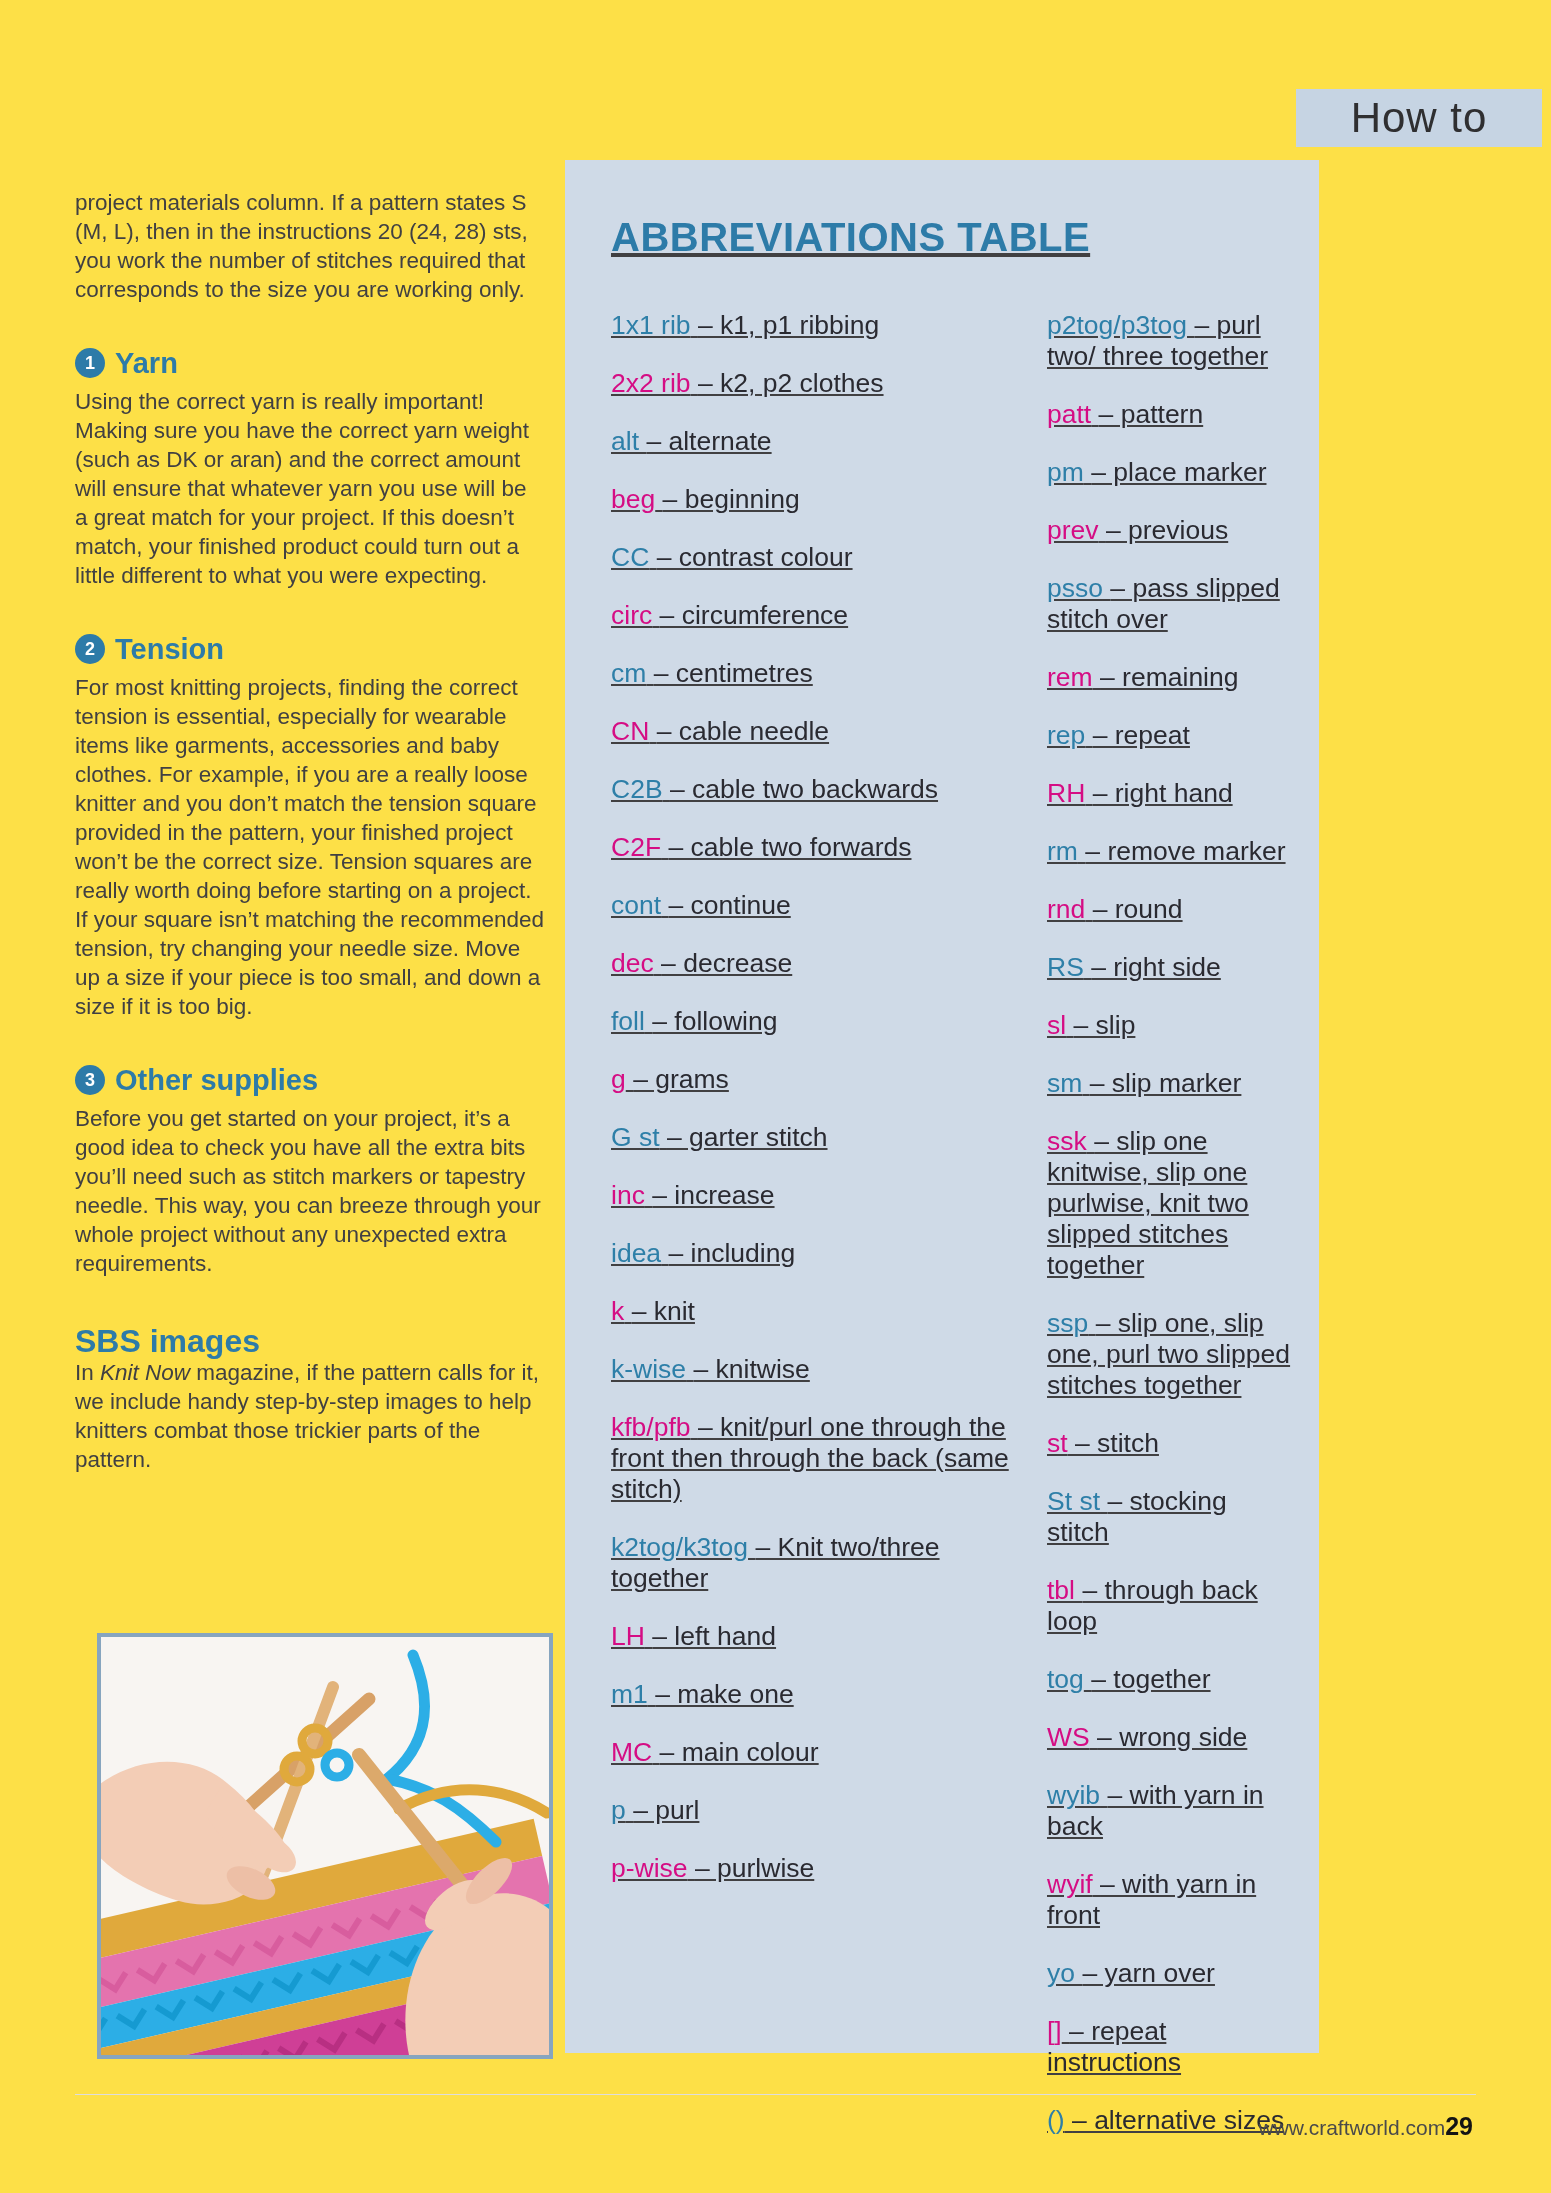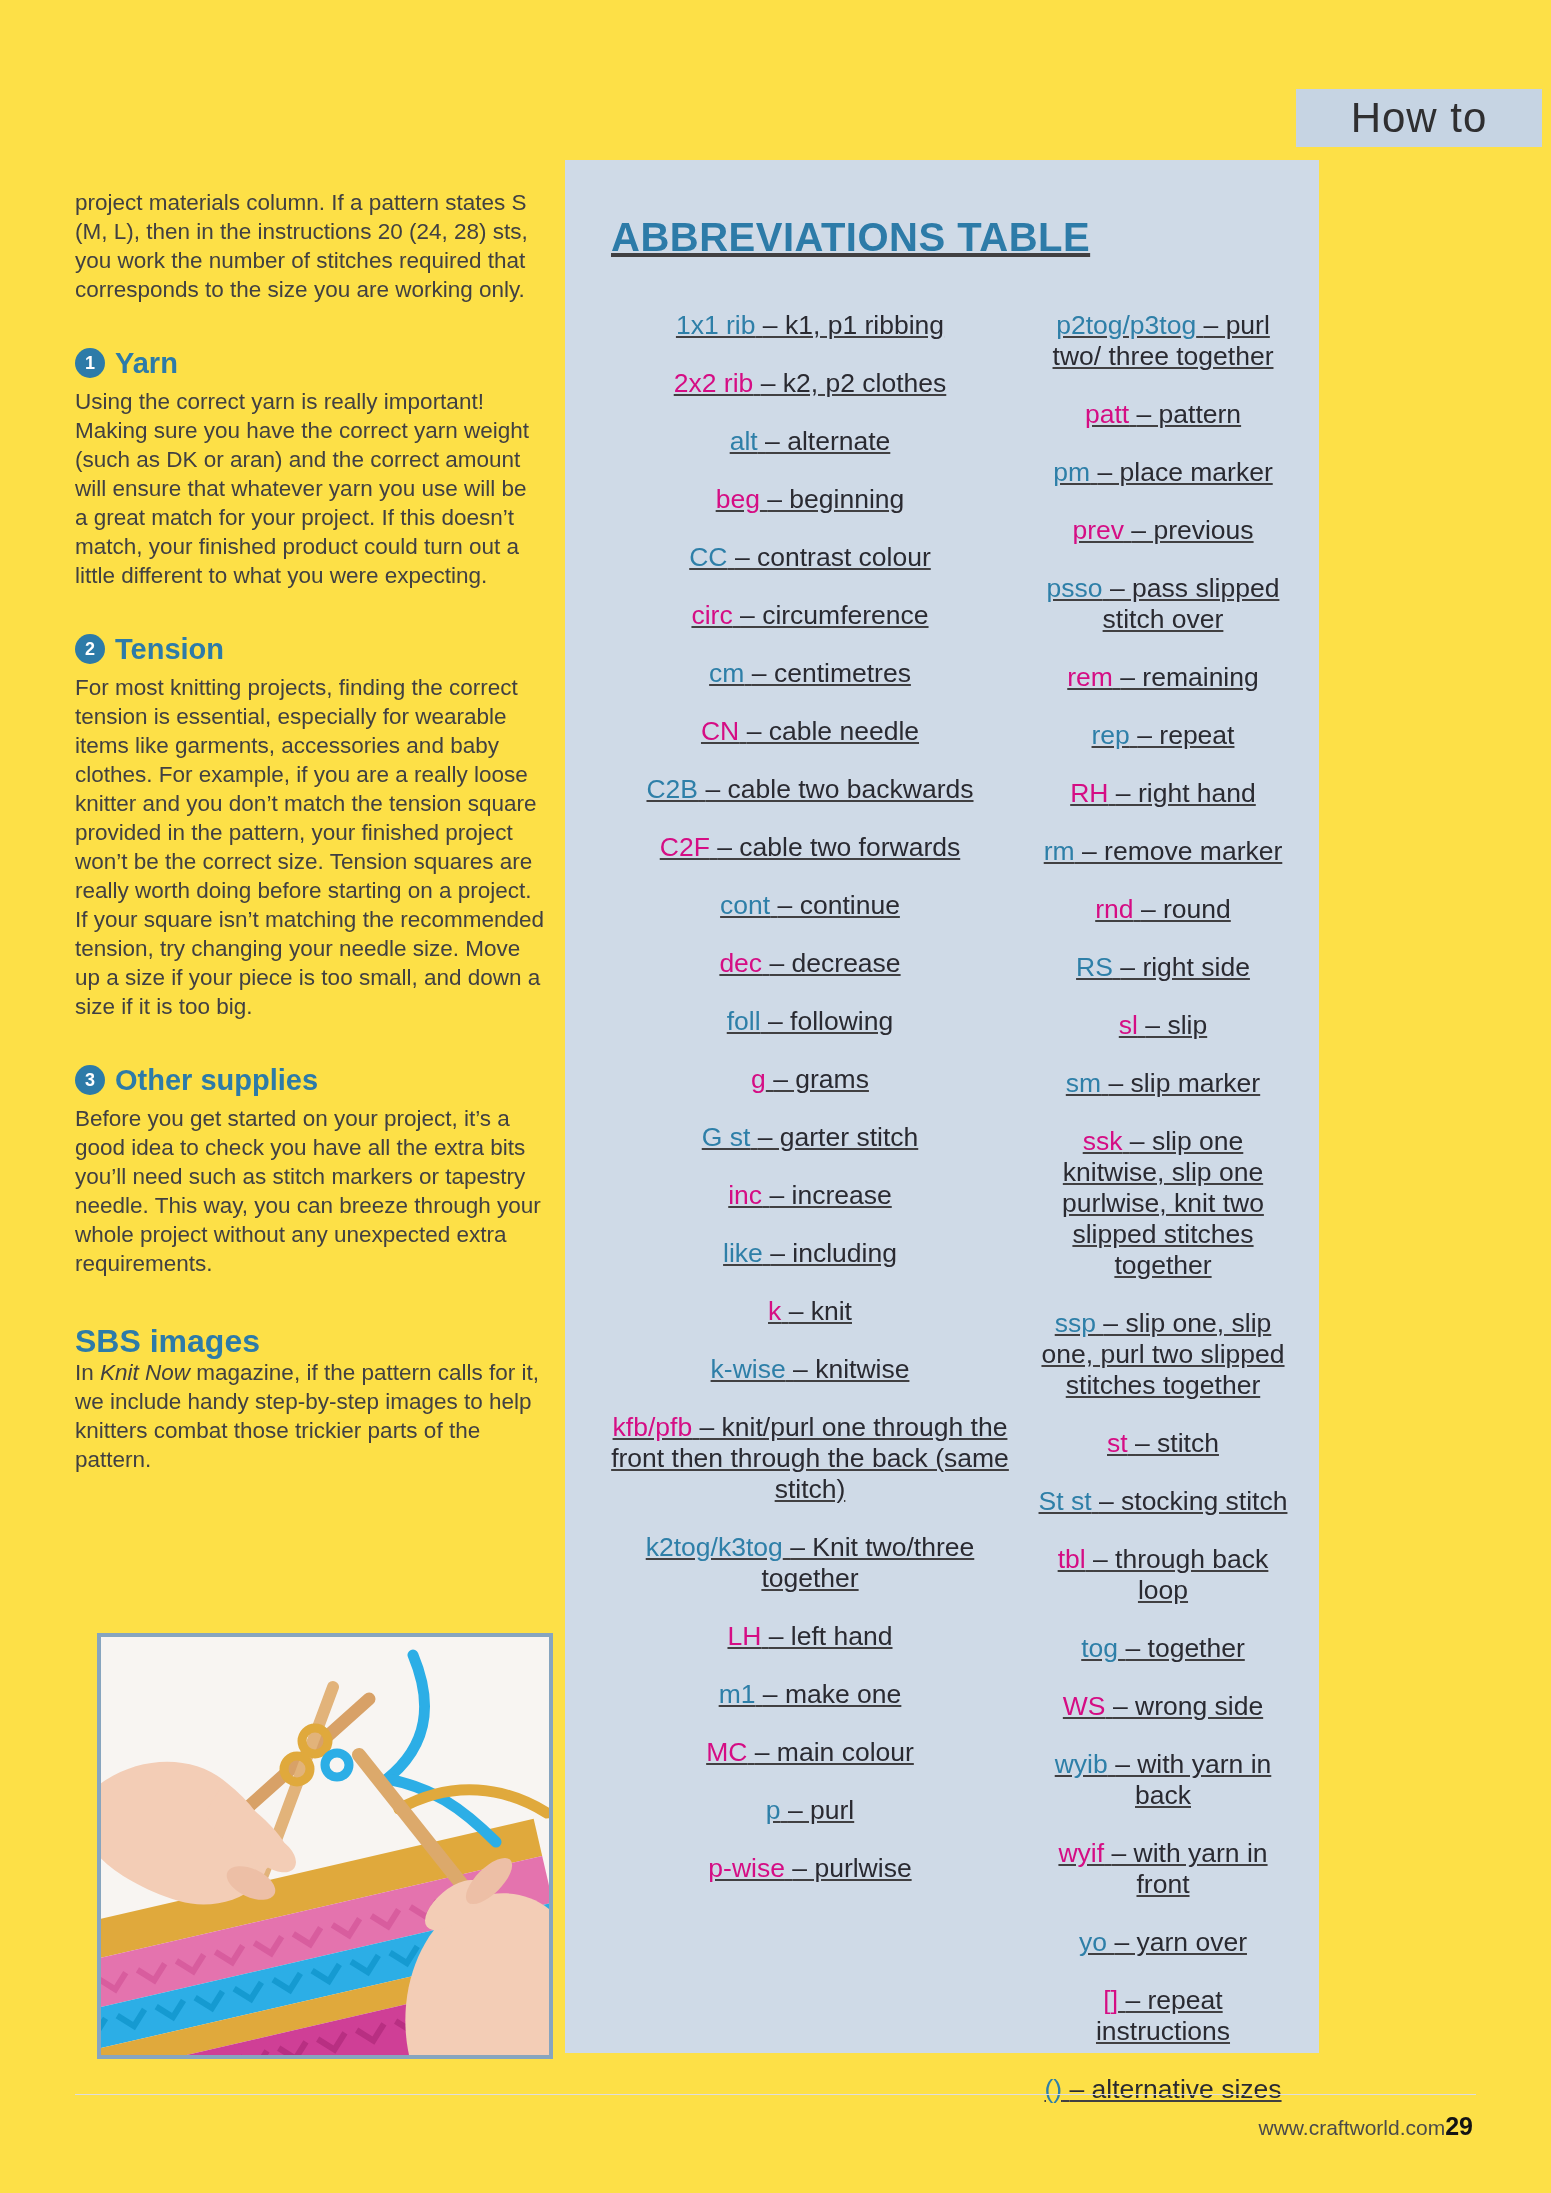--- a/index.html
+++ b/index.html
@@ -61,21 +61,21 @@
     background:var(--panel-bg,#cfdae7);
     box-sizing:border-box;
     padding:55px 28px 40px 46px;
     text-decoration:underline;
   }
   .panel-title{
     margin:0 0 50px 0;
     color:var(--heading,#2d7ba8);
     font-size:40px;font-weight:bold;letter-spacing:0.5px;
   }
-  .cols{display:flex;gap:26px;text-align:center;}
+  .cols{display:flex;gap:38px;}
   .abbr-col{font-size:26.5px;line-height:31px;color:var(--def-text,#2a2a31);}
   .abbr-col-1{width:398px;flex-shrink:0;}
   .abbr-col-2{flex:1;}
   .entry{margin-bottom:27px;}
   .abbr{font-weight:500;}
   .abbr.teal{color:var(--teal,#2e7fa8);}
   .abbr.pink{color:var(--pink,#d50d84);}
 
   
   .footrule{
@@ -249,21 +249,21 @@
     <span class="abbr teal">G st</span>
     <span>– garter stitch</span>
   </div>
 
   <div class="entry">
     <span class="abbr pink">inc</span>
     <span>– increase</span>
   </div>
 
   <div class="entry">
-    <span class="abbr teal">like</span>
+    <span class="abbr teal">idea</span>
     <span>– including</span>
   </div>
 
   <div class="entry">
     <span class="abbr pink">k</span>
     <span>– knit</span>
   </div>
 
   <div class="entry">
     <span class="abbr teal">k-wise</span>

